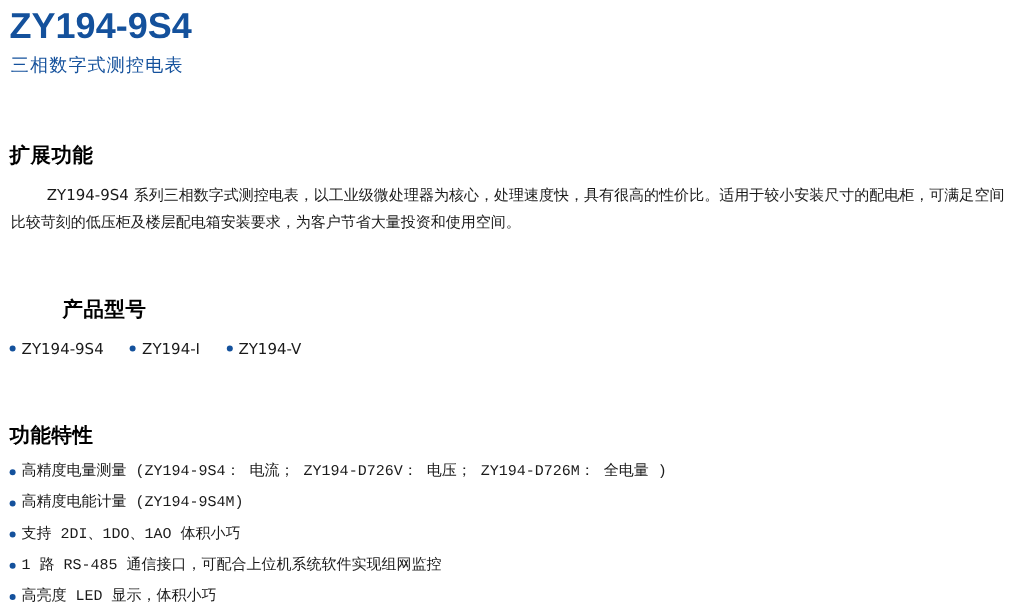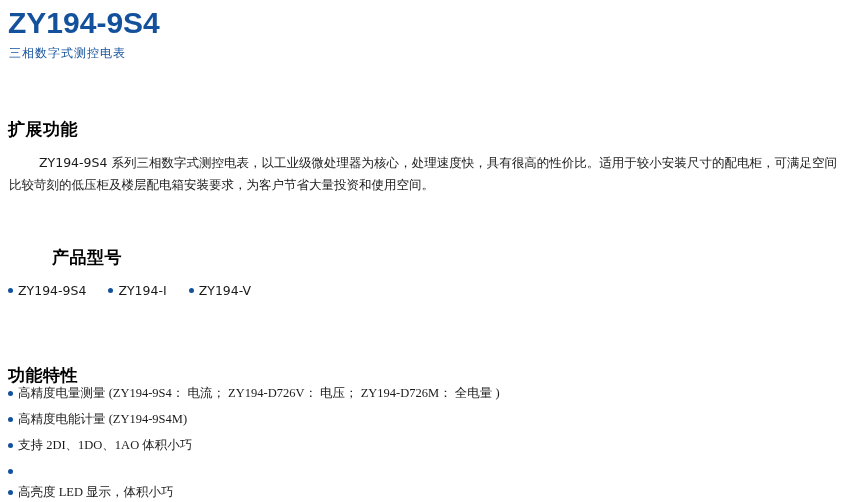--- a/index.html
+++ b/index.html
@@ -28,37 +28,37 @@
     font-size: 30px;
     font-weight: bold;
     color: #14519c;
     letter-spacing: 0px;
     font-family: "Liberation Sans", sans-serif;
   }
   .product-subtitle {
     position: absolute;
     left: 9px;
     top: 45px;
-    font-size: 12px;
+    font-size: 15px;
     color: #14519c;
     font-family: "DejaVu Sans", sans-serif;
     letter-spacing: 1px;
   }
   .section-heading {
     position: absolute;
     left: 8px;
     font-size: 17px;
     font-weight: bold;
     color: #000000;
     font-family: "DejaVu Sans", sans-serif;
     letter-spacing: 0.5px;
   }
   #overview-heading { top: 118px; }
   #model-heading { top: 246px; margin-left: 44px; }
-  #features-heading { top: 364px; }
+  #features-heading { top: 351px; }
 
   .overview-body {
     position: absolute;
     left: 9px;
     top: 152px;
     width: 828px;
     font-size: 12.5px;
     line-height: 22px;
     color: #1a1a1a;
     font-family: "DejaVu Sans", sans-serif;
@@ -97,21 +97,21 @@
     left: 8px;
     top: 385px;
     width: 830px;
   }
   .feature-item {
     display: flex;
     align-items: flex-start;
     font-size: 12.5px;
     line-height: 16px;
     color: #1a1a1a;
-    font-family: Liberation Serif, serif;
+    font-family: Liberation Mono, monospace;
     margin-bottom: 10px;
     white-space: nowrap;
   }
   .feature-item .bullet {
     margin-top: 6px;
   }
 </style>
 </head>
 <body>
 
@@ -148,20 +148,21 @@
     <div class="feature-item">
       <span class="bullet"></span>
       <span>高精度电能计量 (ZY194-9S4M)</span>
     </div>
     <div class="feature-item">
       <span class="bullet"></span>
       <span>支持 2DI、1DO、1AO 体积小巧</span>
     </div>
     <div class="feature-item">
       <span class="bullet"></span>
+      <span>1 路 RS-485 通信接口，可配合上位机系统软件实现组网监控</span>
     </div>
     <div class="feature-item">
       <span class="bullet"></span>
       <span>高亮度 LED 显示，体积小巧</span>
     </div>
   </div>
 
 </div>
 
 </body></html>

